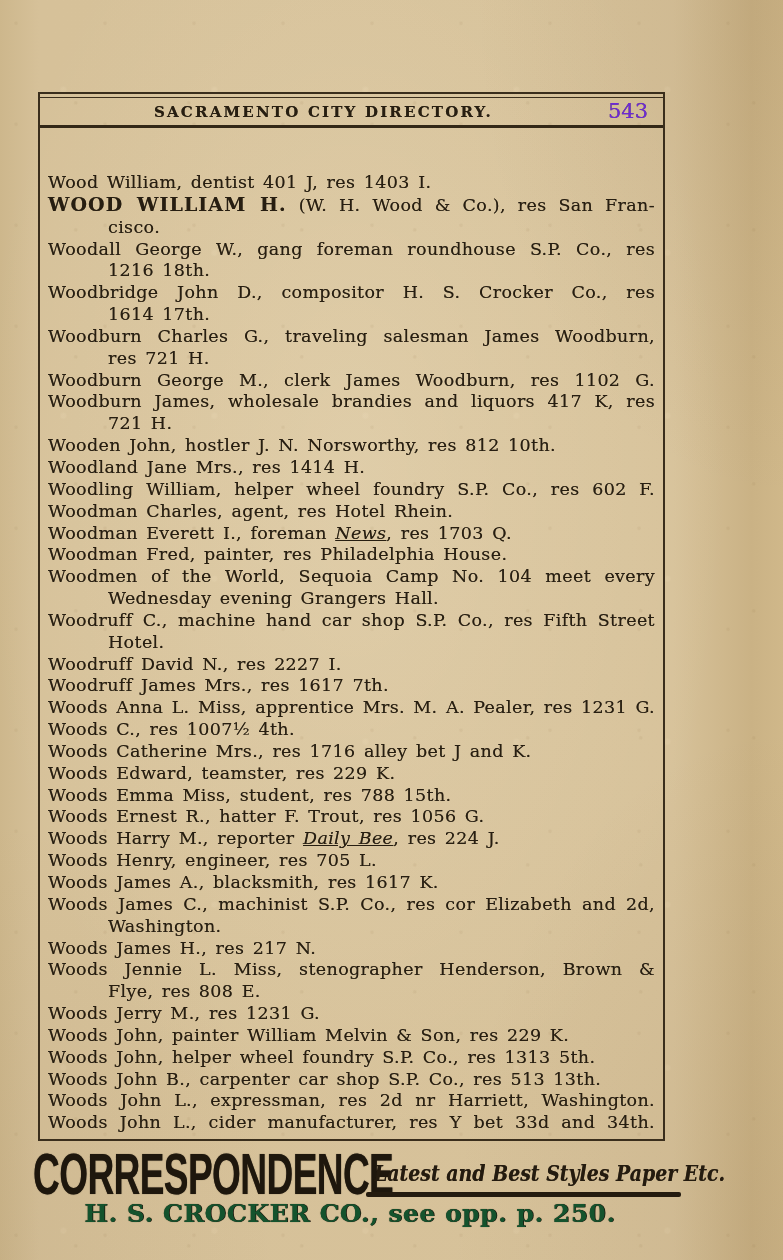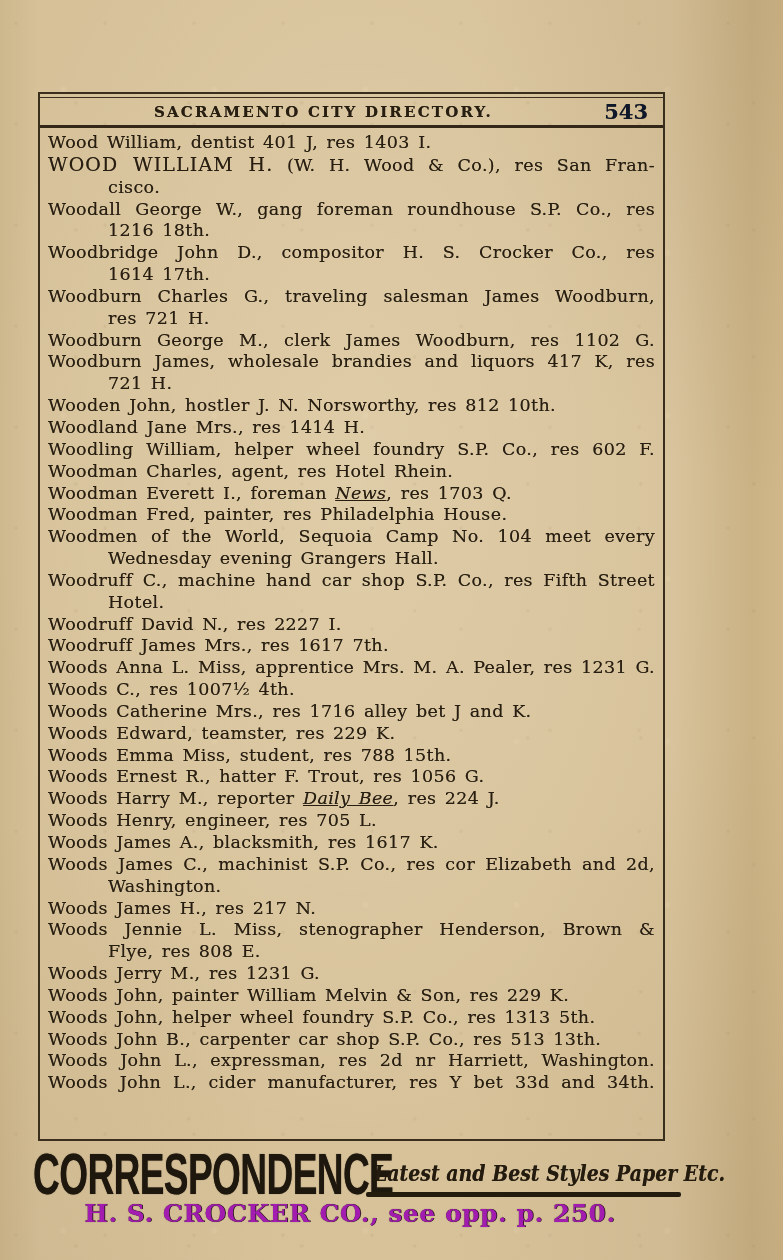--- a/index.html
+++ b/index.html
@@ -34,36 +34,36 @@
     position:relative; height:25px; padding-top:2px;
     border-bottom:3px solid #332817;
     padding-left:27px;
   }
   .frame-title{
     position:absolute; left:0; right:56px; top:5px; text-align:center;
     font-size:15px; font-weight:bold; letter-spacing:2.2px; color:#271e11;
     text-shadow:0 0 0.5px rgba(39,30,17,0.65);
   }
   .page-number{
-    position:absolute; right:15px; top:1px; font-size:21px; font-weight:bold;
-    color:#0f172a; text-shadow:0 0 0.5px rgba(39,30,17,0.65);
+    position:absolute; right:15px; top:1px; font-size:21px; font-weight:normal;
+    color:#6d28d9; text-shadow:0 0 0.5px rgba(39,30,17,0.65);
   }
 
   
   .entries{
-    padding:4px 8px 0 8px; overflow:hidden;
+    padding:4px 8px 0 8px; overflow:hidden;margin-top:40px;
   }
   .line{
     font-size:17.5px; line-height:21.85px; white-space:nowrap;
     letter-spacing:0.35px; word-spacing:2.5px;
     color:#271e11; text-shadow:0 0 0.5px rgba(39,30,17,0.6);
   }
   .line.ind{padding-left:60px;}
   .line.j{text-align:justify; text-align-last:justify;}
-  .line span.b{font-weight:normal; font-size:19px; letter-spacing:1.1px;}
+  .line span.b{font-weight:bold; font-size:19px; letter-spacing:1.1px;}
   .line span.i{font-style:italic;text-decoration:underline;}
 
   
   .footer-headline{
     position:absolute; left:33px; top:1146px;
     font-family:"Liberation Sans", sans-serif; font-weight:bold; font-size:58px; line-height:56px;
     letter-spacing:-1px; color:#1e170d;
     transform:scale(0.64,1.0); transform-origin:left top;
     text-shadow:0 0 1px rgba(30,23,13,0.8);
   }
@@ -74,21 +74,21 @@
     text-shadow:0 0 0.6px rgba(36,27,15,0.7);
     white-space:nowrap;
   }
   .footer-underline{
     position:absolute; left:366px; top:1192px; width:315px; height:5px;
     background:#241b0f; border-radius:2px;
   }
   .footer-promo{
     position:absolute; left:0; top:1199px; width:700px; text-align:center;
     font-family:"DejaVu Serif", serif; font-weight:bold; font-size:25px;
-    color:#a21caf; letter-spacing:0.5px;
+    color:#14532d; letter-spacing:0.5px;
     text-shadow:0.7px 0 0 #1e170d, 0 0 0.8px rgba(30,23,13,0.8);
     white-space:nowrap;
   }
 </style>
 </head>
 <body>
 
 <div class="vignette"></div>
 
 <div class="frame">

